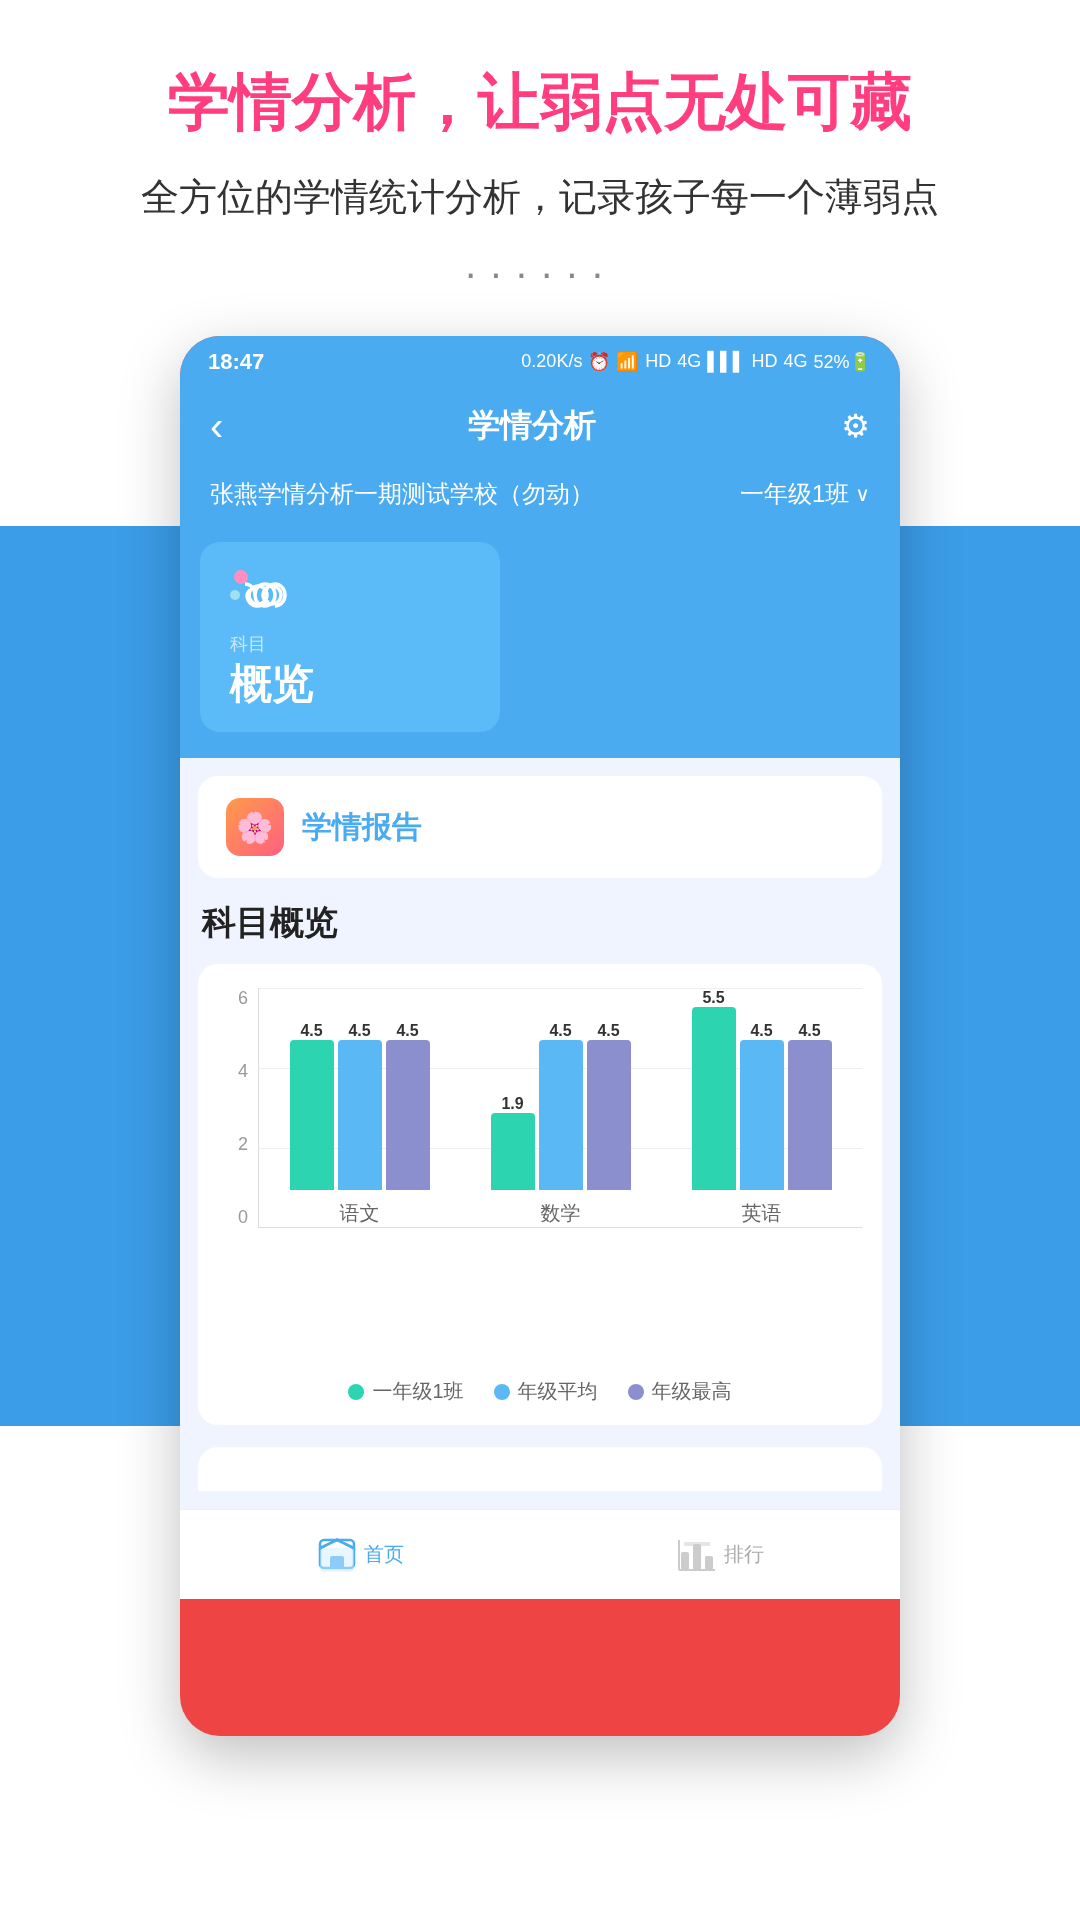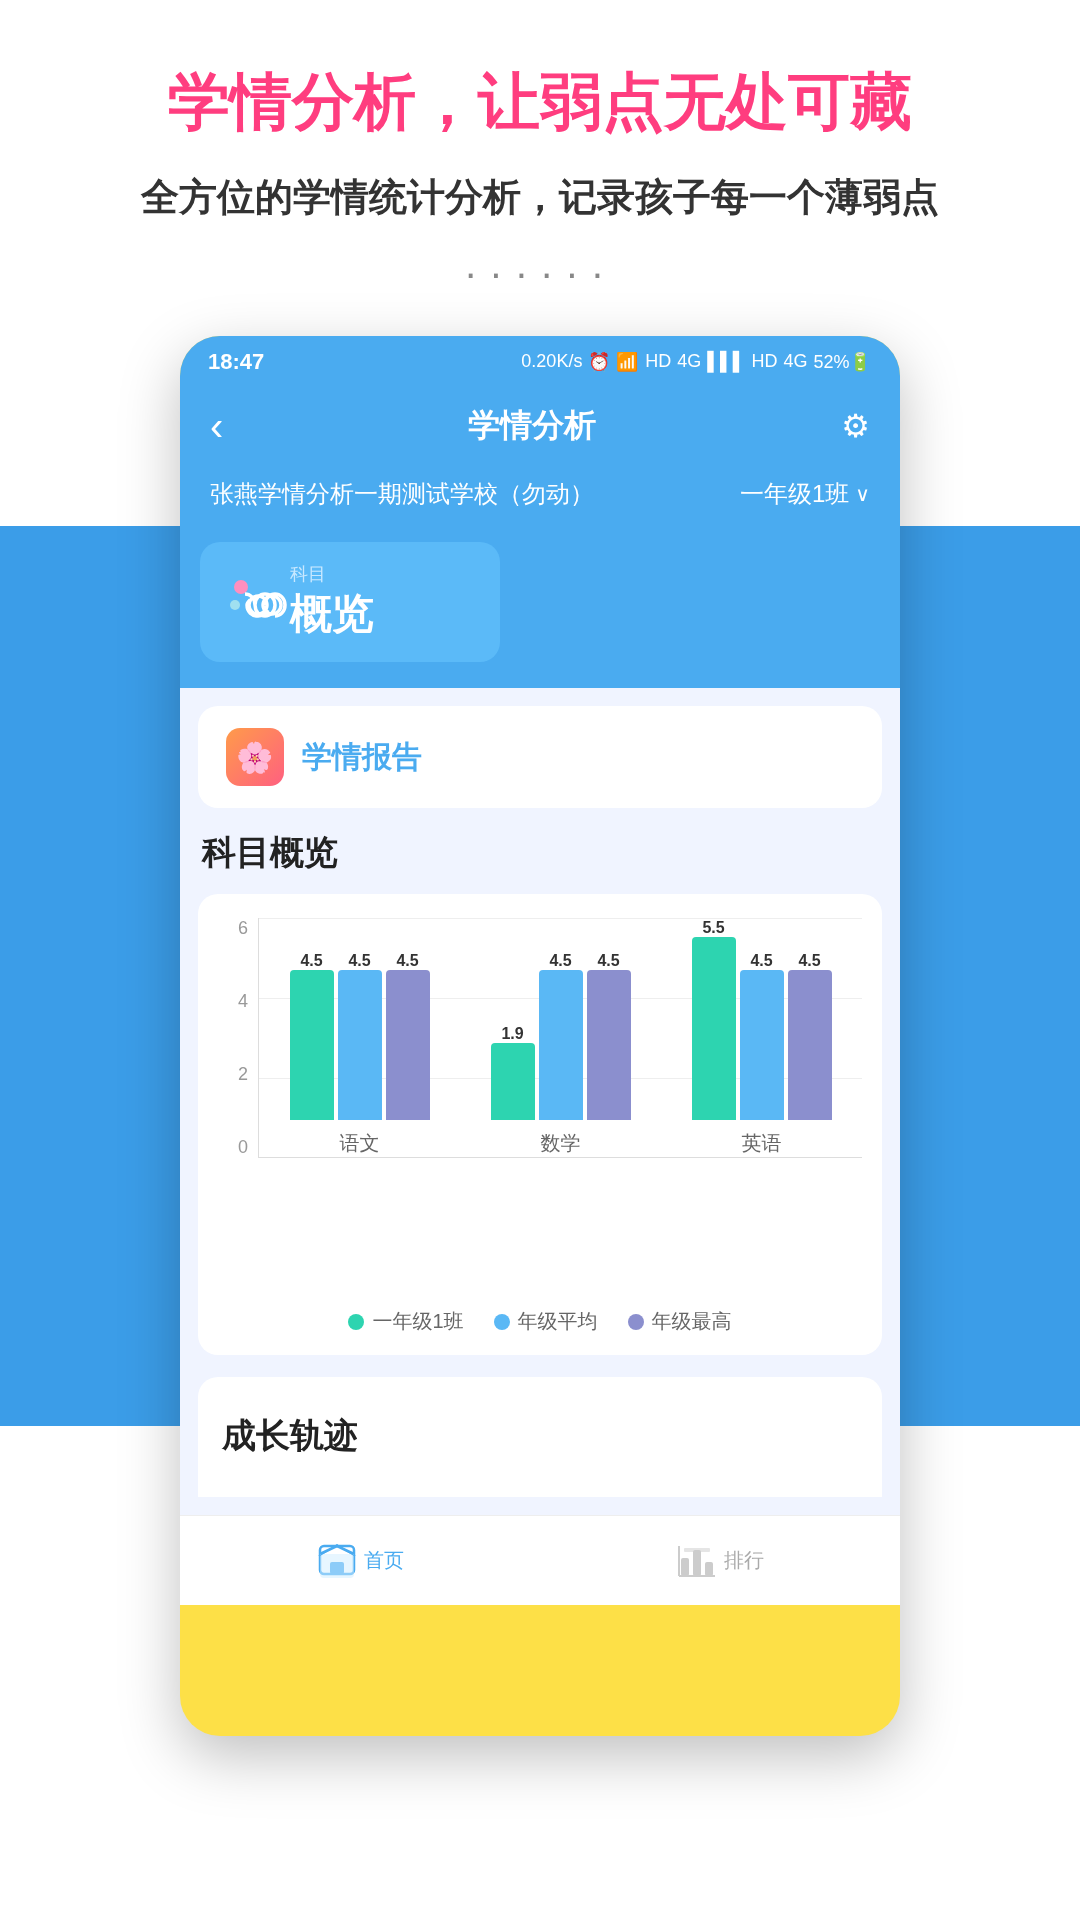--- a/index.html
+++ b/index.html
@@ -20,21 +20,21 @@
     }
     .main-title {
       font-size: 62px;
       font-weight: 700;
       color: #ff3d7f;
       margin-bottom: 28px;
     }
     .sub-title {
       font-size: 38px;
       color: #333333;
-      font-weight: 700;
+      font-weight: 400;
     }
     .dots {
       text-align: center;
       font-size: 40px;
       color: #888888;
       letter-spacing: 12px;
       margin: 28px 0 0;
     }
 
     
@@ -66,21 +66,21 @@
       height: 900px;
       background: #3b9de8;
       border-radius: 20px 0 0 20px;
     }
 
     
     .phone-mockup {
       position: relative;
       width: 720px;
       min-height: 1400px;
-      background: #fde047;
+      background: #ef4444;
       border-radius: 40px;
       overflow: hidden;
       box-shadow: 0 20px 60px rgba(0,0,0,0.25);
       z-index: 10;
     }
 
     
     .status-bar {
       background: #4aabf0;
       height: 52px;
@@ -361,21 +361,21 @@
       <span class="school-name">张燕学情分析一期测试学校（勿动）</span>
       <div class="class-selector">
         <span>一年级1班</span>
         <span class="chevron-down">∨</span>
       </div>
     </div>
 
     <div class="subject-tabs">
       <div class="subject-tab">
 
-        <div style="display:flex; align-items:center; gap:10px;">
+        <div style="display:flex; align-items:flex-start; gap:10px;flex-direction:column;">
           <div style="position:relative; width:50px; height:60px;">
             <div style="width:14px;height:14px;border-radius:50%;background:#ff8fbf;position:absolute;top:8px;left:4px;"></div>
             <div style="width:10px;height:10px;border-radius:50%;background:#a0e0f0;position:absolute;top:28px;left:0;"></div>
             <svg width="50" height="50" viewBox="0 0 50 50" style="position:absolute;top:8px;left:10px;">
               <path d="M15,25 C15,18 20,14 25,14 C30,14 35,18 35,25 C35,32 30,36 25,36 C20,36 15,32 15,25 Z M15,25 C15,18 10,14 5,14" fill="none" stroke="white" stroke-width="3.5"></path>
               <path d="M25,25 C25,18 30,14 35,14 C40,14 45,18 45,25 C45,32 40,36 35,36" fill="none" stroke="white" stroke-width="3.5"></path>
               <path d="M10,20 C8,22 7,24 7,25 C7,32 12,36 18,36 C22,36 26,33 28,30" fill="none" stroke="white" stroke-width="3.5"></path>
 
               <circle cx="18" cy="25" r="9" fill="none" stroke="white" stroke-width="3.5"></circle>
               <circle cx="32" cy="25" r="9" fill="none" stroke="white" stroke-width="3.5"></circle>
@@ -488,21 +488,20 @@
             </div>
             <div class="legend-item">
               <div class="legend-dot legend-dot-purple"></div>
               <span>年级最高</span>
             </div>
           </div>
         </div>
       </div>
 
       <div class="growth-section">
-        <div class="section-title">成长轨迹</div>
       </div>
 
     </div>
 
     <div class="bottom-nav">
       <div class="nav-item">
         <svg width="42" height="42" viewBox="0 0 42 42">
           <rect x="4" y="6" width="34" height="28" rx="4" fill="none" stroke="#4aabf0" stroke-width="2.5"></rect>
           <path d="M4,14 L21,6 L38,14" fill="none" stroke="#4aabf0" stroke-width="2.5"></path>
           <rect x="14" y="22" width="14" height="12" rx="2" fill="#4aabf0"></rect>

